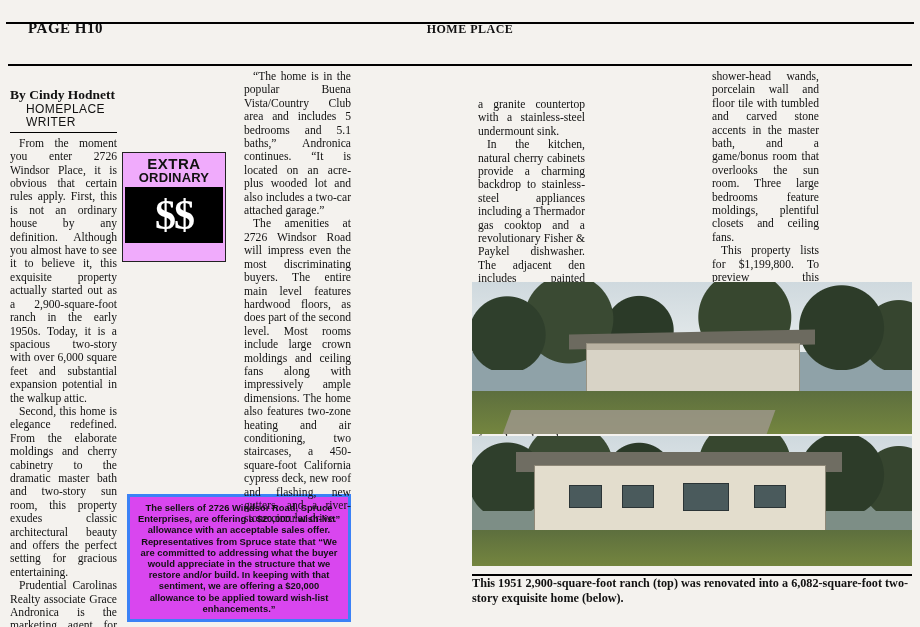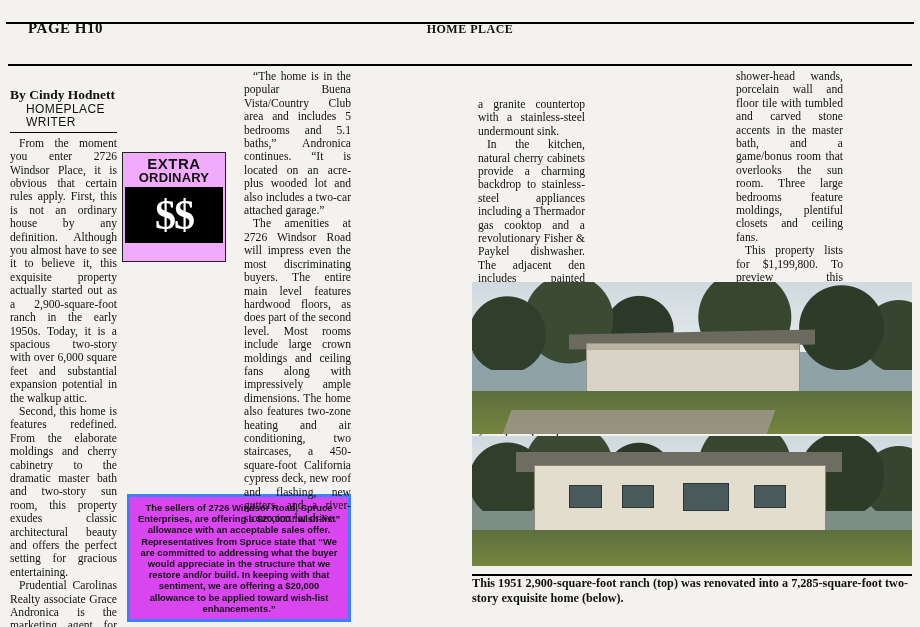--- a/index.html
+++ b/index.html
@@ -90,21 +90,21 @@
   }
   .col p {
     margin: 0;
     text-indent: 9px;
   }
   .col p.noindent { text-indent: 0; }
 
   .c1 { left: 10px;  width: 107px; }
   .c3 { left: 244px; width: 107px; }
   .c5 { left: 478px; width: 107px; margin-top: 28px; }
-  .c7 { left: 712px; width: 107px; margin-left: 24px; }
+  .c7 { left: 712px; width: 107px; }
 
   
   .byline {
     font-family: "Liberation Serif", serif;
     font-weight: bold;
     font-size: 13.5px;
     line-height: 15px;
     margin: 17px 0 1px 0;
   }
   .byline-role {
@@ -276,21 +276,21 @@
   </div>
   <div class="rule-top"></div>
 
   <div class="rule-head"></div>
 
   <div class="col c1">
     <div class="byline">By Cindy Hodnett</div>
     <div class="byline-role">HOMEPLACE WRITER</div>
     <div class="byline-rule"></div>
     <p>From the moment you enter 2726 Windsor Place, it is obvious that certain rules apply. First, this is not an ordinary house by any definition. Although you almost have to see it to believe it, this exquisite property actually started out as a 2,900-square-foot ranch in the early 1950s. Today, it is a spacious two-story with over 6,000 square feet and substantial expansion potential in the walkup attic.</p>
-    <p>Second, this home is features redefined. From the elaborate moldings and cherry cabinetry to the dramatic master bath and two-story sun room, this property exudes classic architectural beauty and offers the perfect setting for gracious entertaining.</p>
+    <p>Second, this home is elegance redefined. From the elaborate moldings and cherry cabinetry to the dramatic master bath and two-story sun room, this property exudes classic architectural beauty and offers the perfect setting for gracious entertaining.</p>
     <p>Prudential Carolinas Realty associate Grace Andronica is the marketing agent for this extraordinary estate. She explains that the property is the latest example from a successful remodeling and renovation team.</p>
 
   </div>
 
   <div class="logo">
     <div class="lg-top">EXTRA</div>
     <div class="lg-top2">ORDINARY</div>
     <div class="lg-mid">$$</div>
     <div class="lg-bot">ESTATES</div>
   </div>
@@ -329,15 +329,15 @@
     <div class="roof2"></div>
     <div class="house2"></div>
     <div class="win" style="left:22%;top:38%;width:7%;height:16%;"></div>
     <div class="win" style="left:34%;top:38%;width:7%;height:16%;"></div>
     <div class="win" style="left:48%;top:36%;width:10%;height:20%;"></div>
     <div class="win" style="left:64%;top:38%;width:7%;height:16%;"></div>
     <div class="lawn"></div>
   </div>
 
   <div class="rule-caption"></div>
-  <div class="photo-caption capline">This 1951 2,900-square-foot ranch (top) was renovated into a 7,285-square-foot two-story exquisite home (below).</div>
+  <div class="photo-caption capline">This 1951 2,900-square-foot ranch (top) was renovated into a 6,082-square-foot two-story exquisite home (below).</div>
 
 </div>
 
 </body></html>

